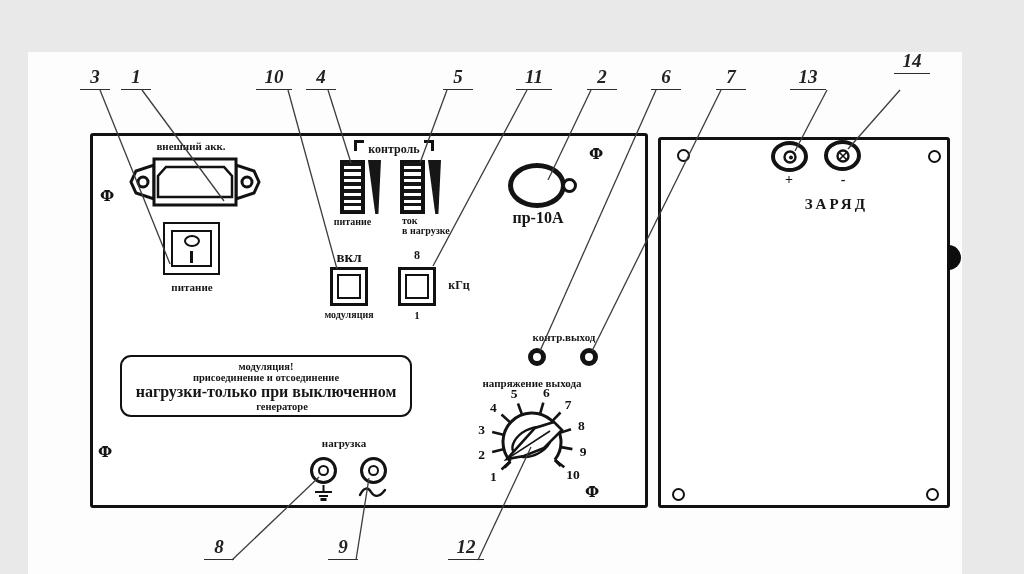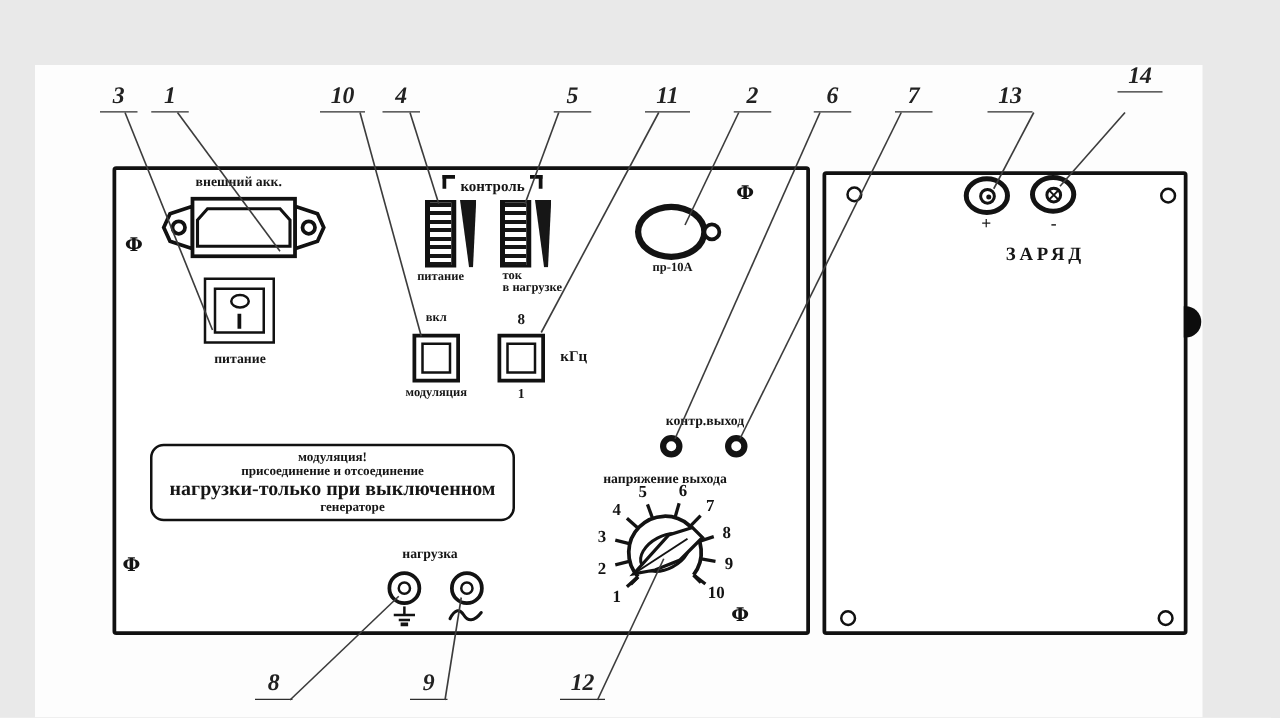--- a/index.html
+++ b/index.html
@@ -71,36 +71,36 @@
   <div class="ladder" style="left:340px;top:160px;width:25px;height:54px;"></div>
   <div class="wedge" style="left:368px;top:160px;width:13px;height:54px;"></div>
   <div class="ladder" style="left:400px;top:160px;width:25px;height:54px;"></div>
   <div class="wedge" style="left:428px;top:160px;width:13px;height:54px;"></div>
   <div class="lbl" style="left:325px;top:216px;width:55px;font-size:10px;">питание</div>
   <div class="lbl" style="left:396px;top:216px;width:60px;font-size:10px;line-height:10px;text-align:left;padding-left:6px;">
     <span>ток</span><br>
     <span>в нагрузке</span>
   </div>
 
-  <div class="lbl" style="left:330px;top:249px;width:38px;font-size:10px;">вкл</div>
+  <div class="lbl" style="left:330px;top:249px;width:38px;font-size:15px;">вкл</div>
   <div class="pbtn" style="left:330px;top:267px;width:38px;height:39px;">
     <div class="pbtn-in"></div>
   </div>
   <div class="lbl" style="left:314px;top:309px;width:70px;font-size:10px;">модуляция</div>
 
   <div class="lbl" style="left:398px;top:248px;width:38px;font-size:12px;">8</div>
   <div class="pbtn" style="left:398px;top:267px;width:38px;height:39px;">
     <div class="pbtn-in"></div>
   </div>
   <div class="lbl" style="left:398px;top:309px;width:38px;font-size:11px;">1</div>
   <div class="lbl" style="left:442px;top:278px;width:34px;font-size:12px;">кГц</div>
 
   <div class="abs" style="left:508px;top:163px;width:58px;height:45px;border:5px solid #131313;border-radius:50%;box-sizing:border-box;background:#fff;"></div>
   <div class="abs" style="left:562px;top:178px;width:15px;height:15px;border:3px solid #131313;border-radius:50%;box-sizing:border-box;background:#fff;"></div>
-  <div class="lbl" style="left:503px;top:209px;width:70px;font-size:10px;">пр-10А</div>
+  <div class="lbl" style="left:503px;top:209px;width:70px;font-size:16px;">пр-10А</div>
 
   <div class="lbl" style="left:522px;top:331px;width:84px;font-size:11px;">контр.выход</div>
   <div class="jack" style="left:528px;top:348px;"></div>
   <div class="jack" style="left:580px;top:348px;"></div>
 
   <div class="lbl" style="left:468px;top:377px;width:128px;font-size:11px;">напряжение выхода</div>
   <svg id="dial" style="left:457px;top:384px;" width="150" height="125" viewBox="0 0 150 125">
       <path d="M53.44880006115557,77.4047875844069 A29,29 0 1 1 97.85231185459494,75.85418278444409" fill="none" stroke="#131313" stroke-width="3"></path>
       <path d="M53.44880006115557,77.4047875844069 L47.44880006115557,83.4047875844069 M97.85231185459494,75.85418278444409 L103.85231185459494,81.85418278444409" stroke="#131313" stroke-width="3" fill="none"></path>
       <line x1="53.07722764841688" y1="77.73935288758632" x2="44.531062155426845" y2="85.4343548607132" stroke="#131313" stroke-width="2.6"></line>

